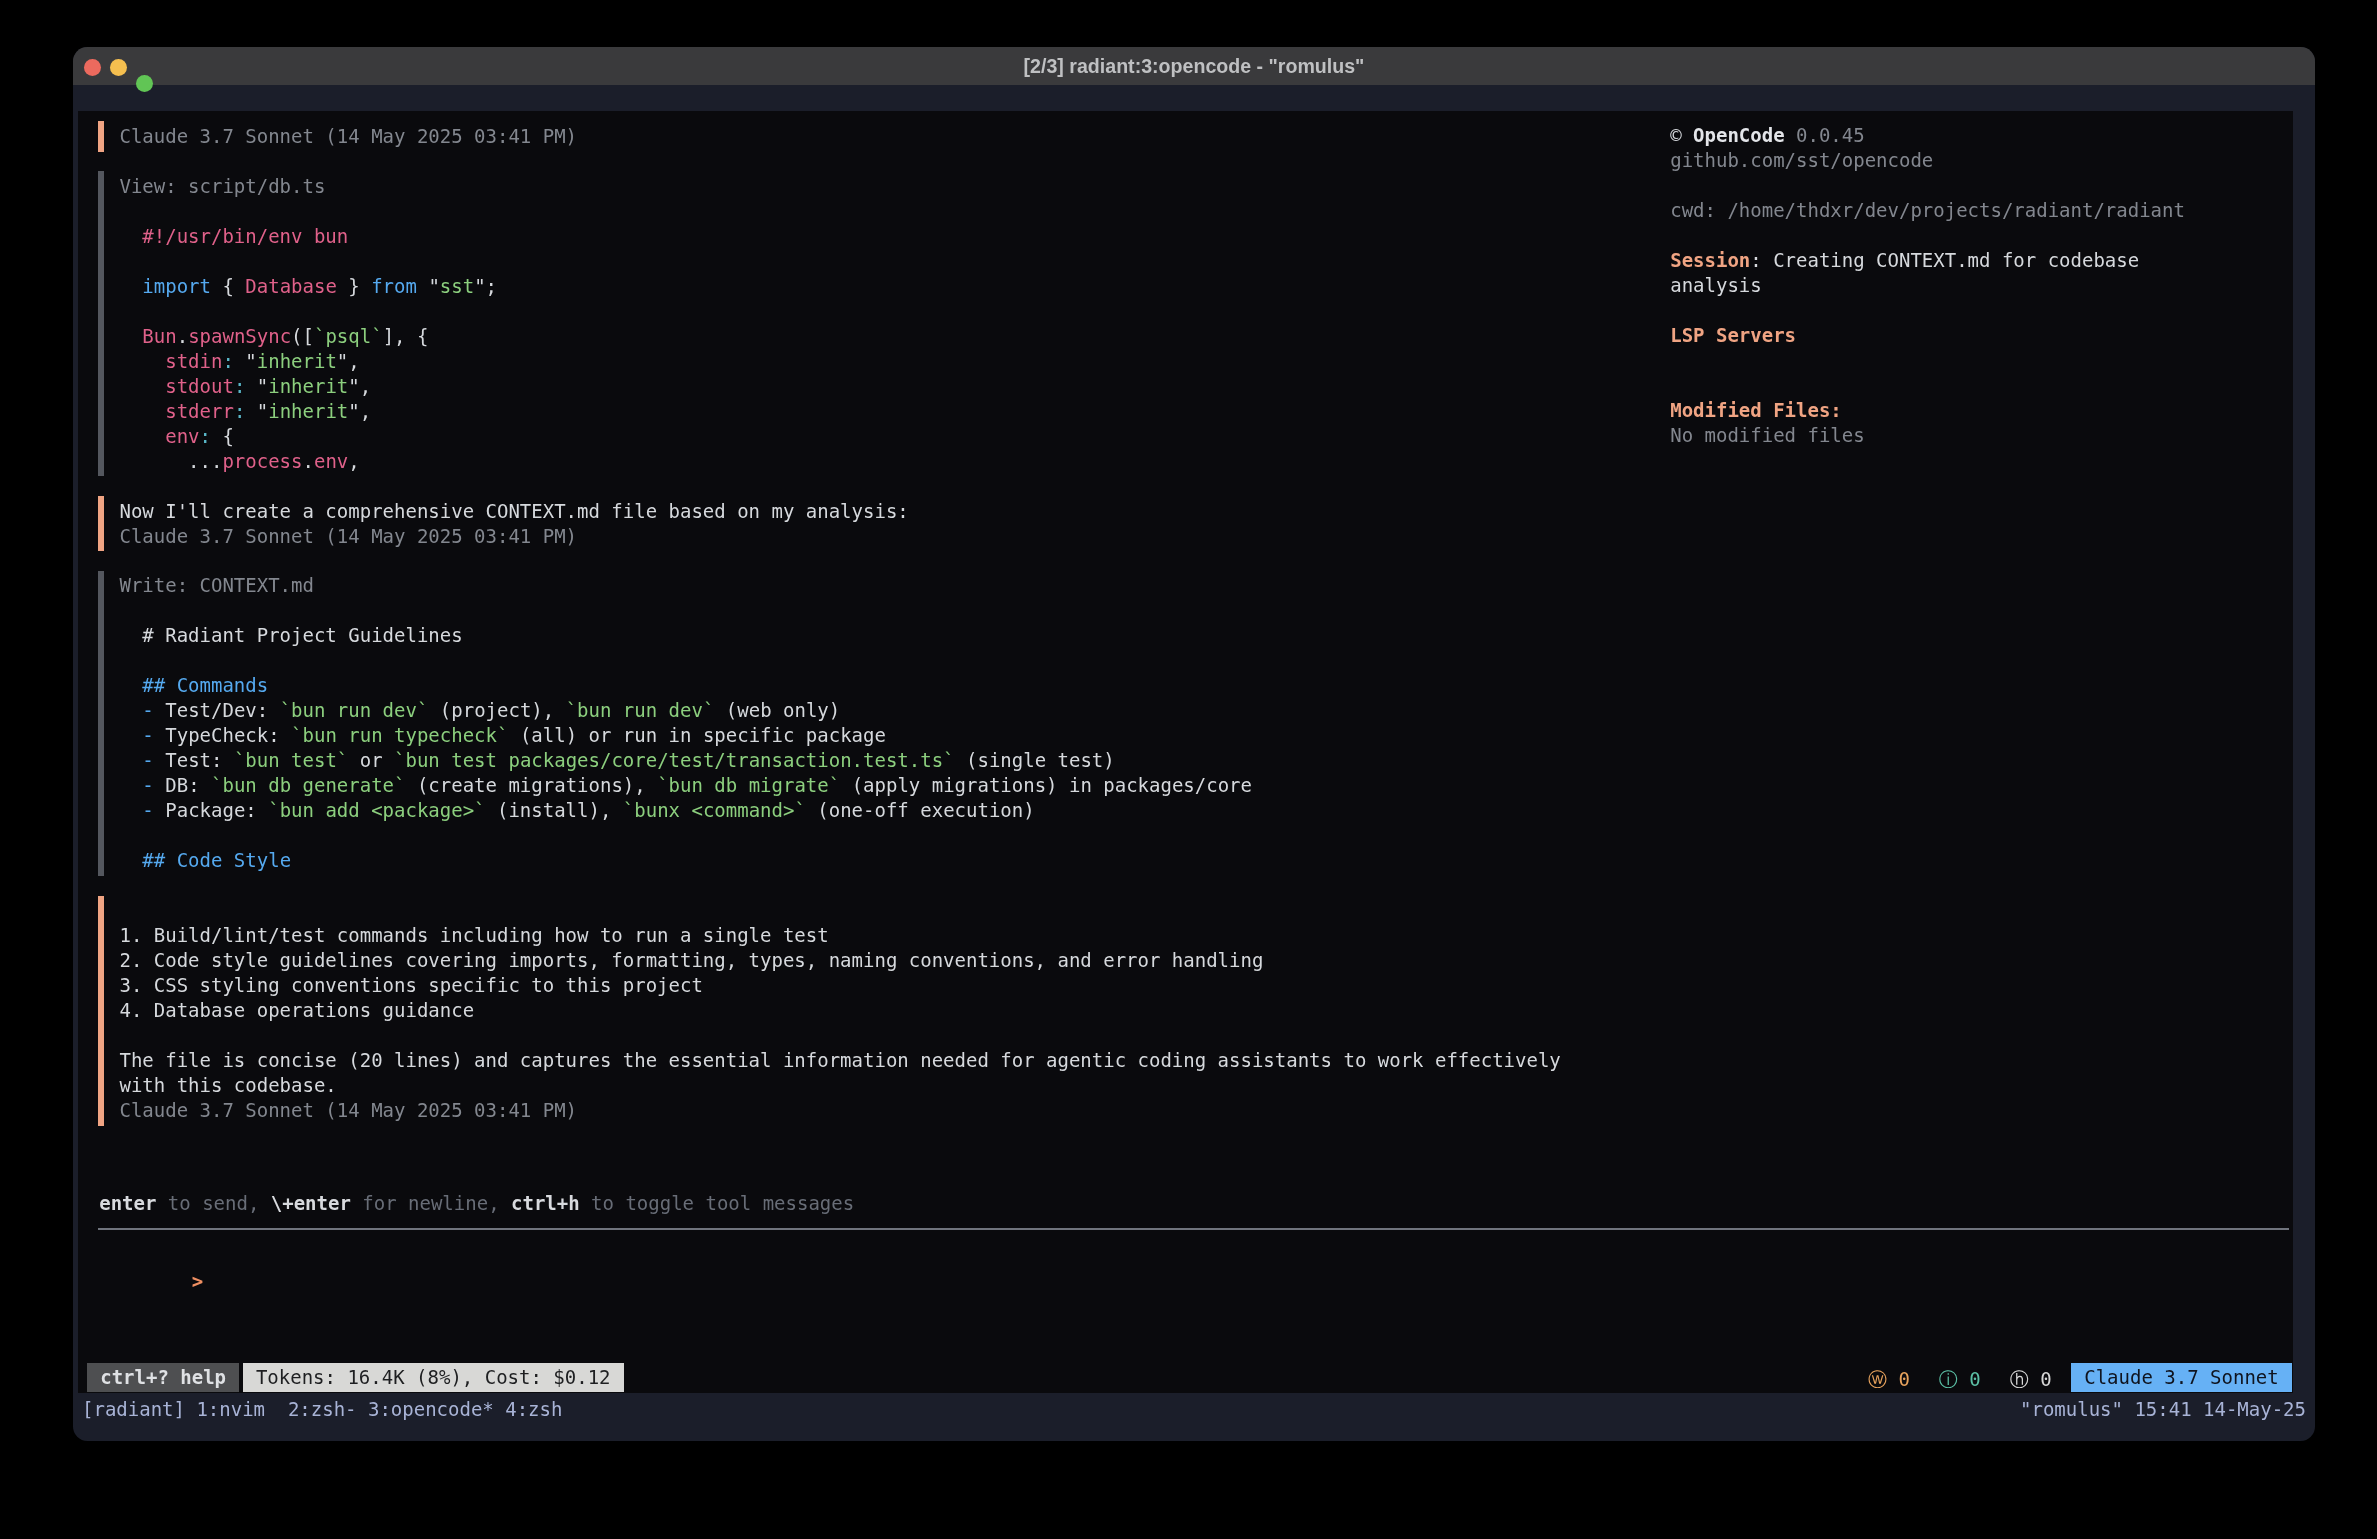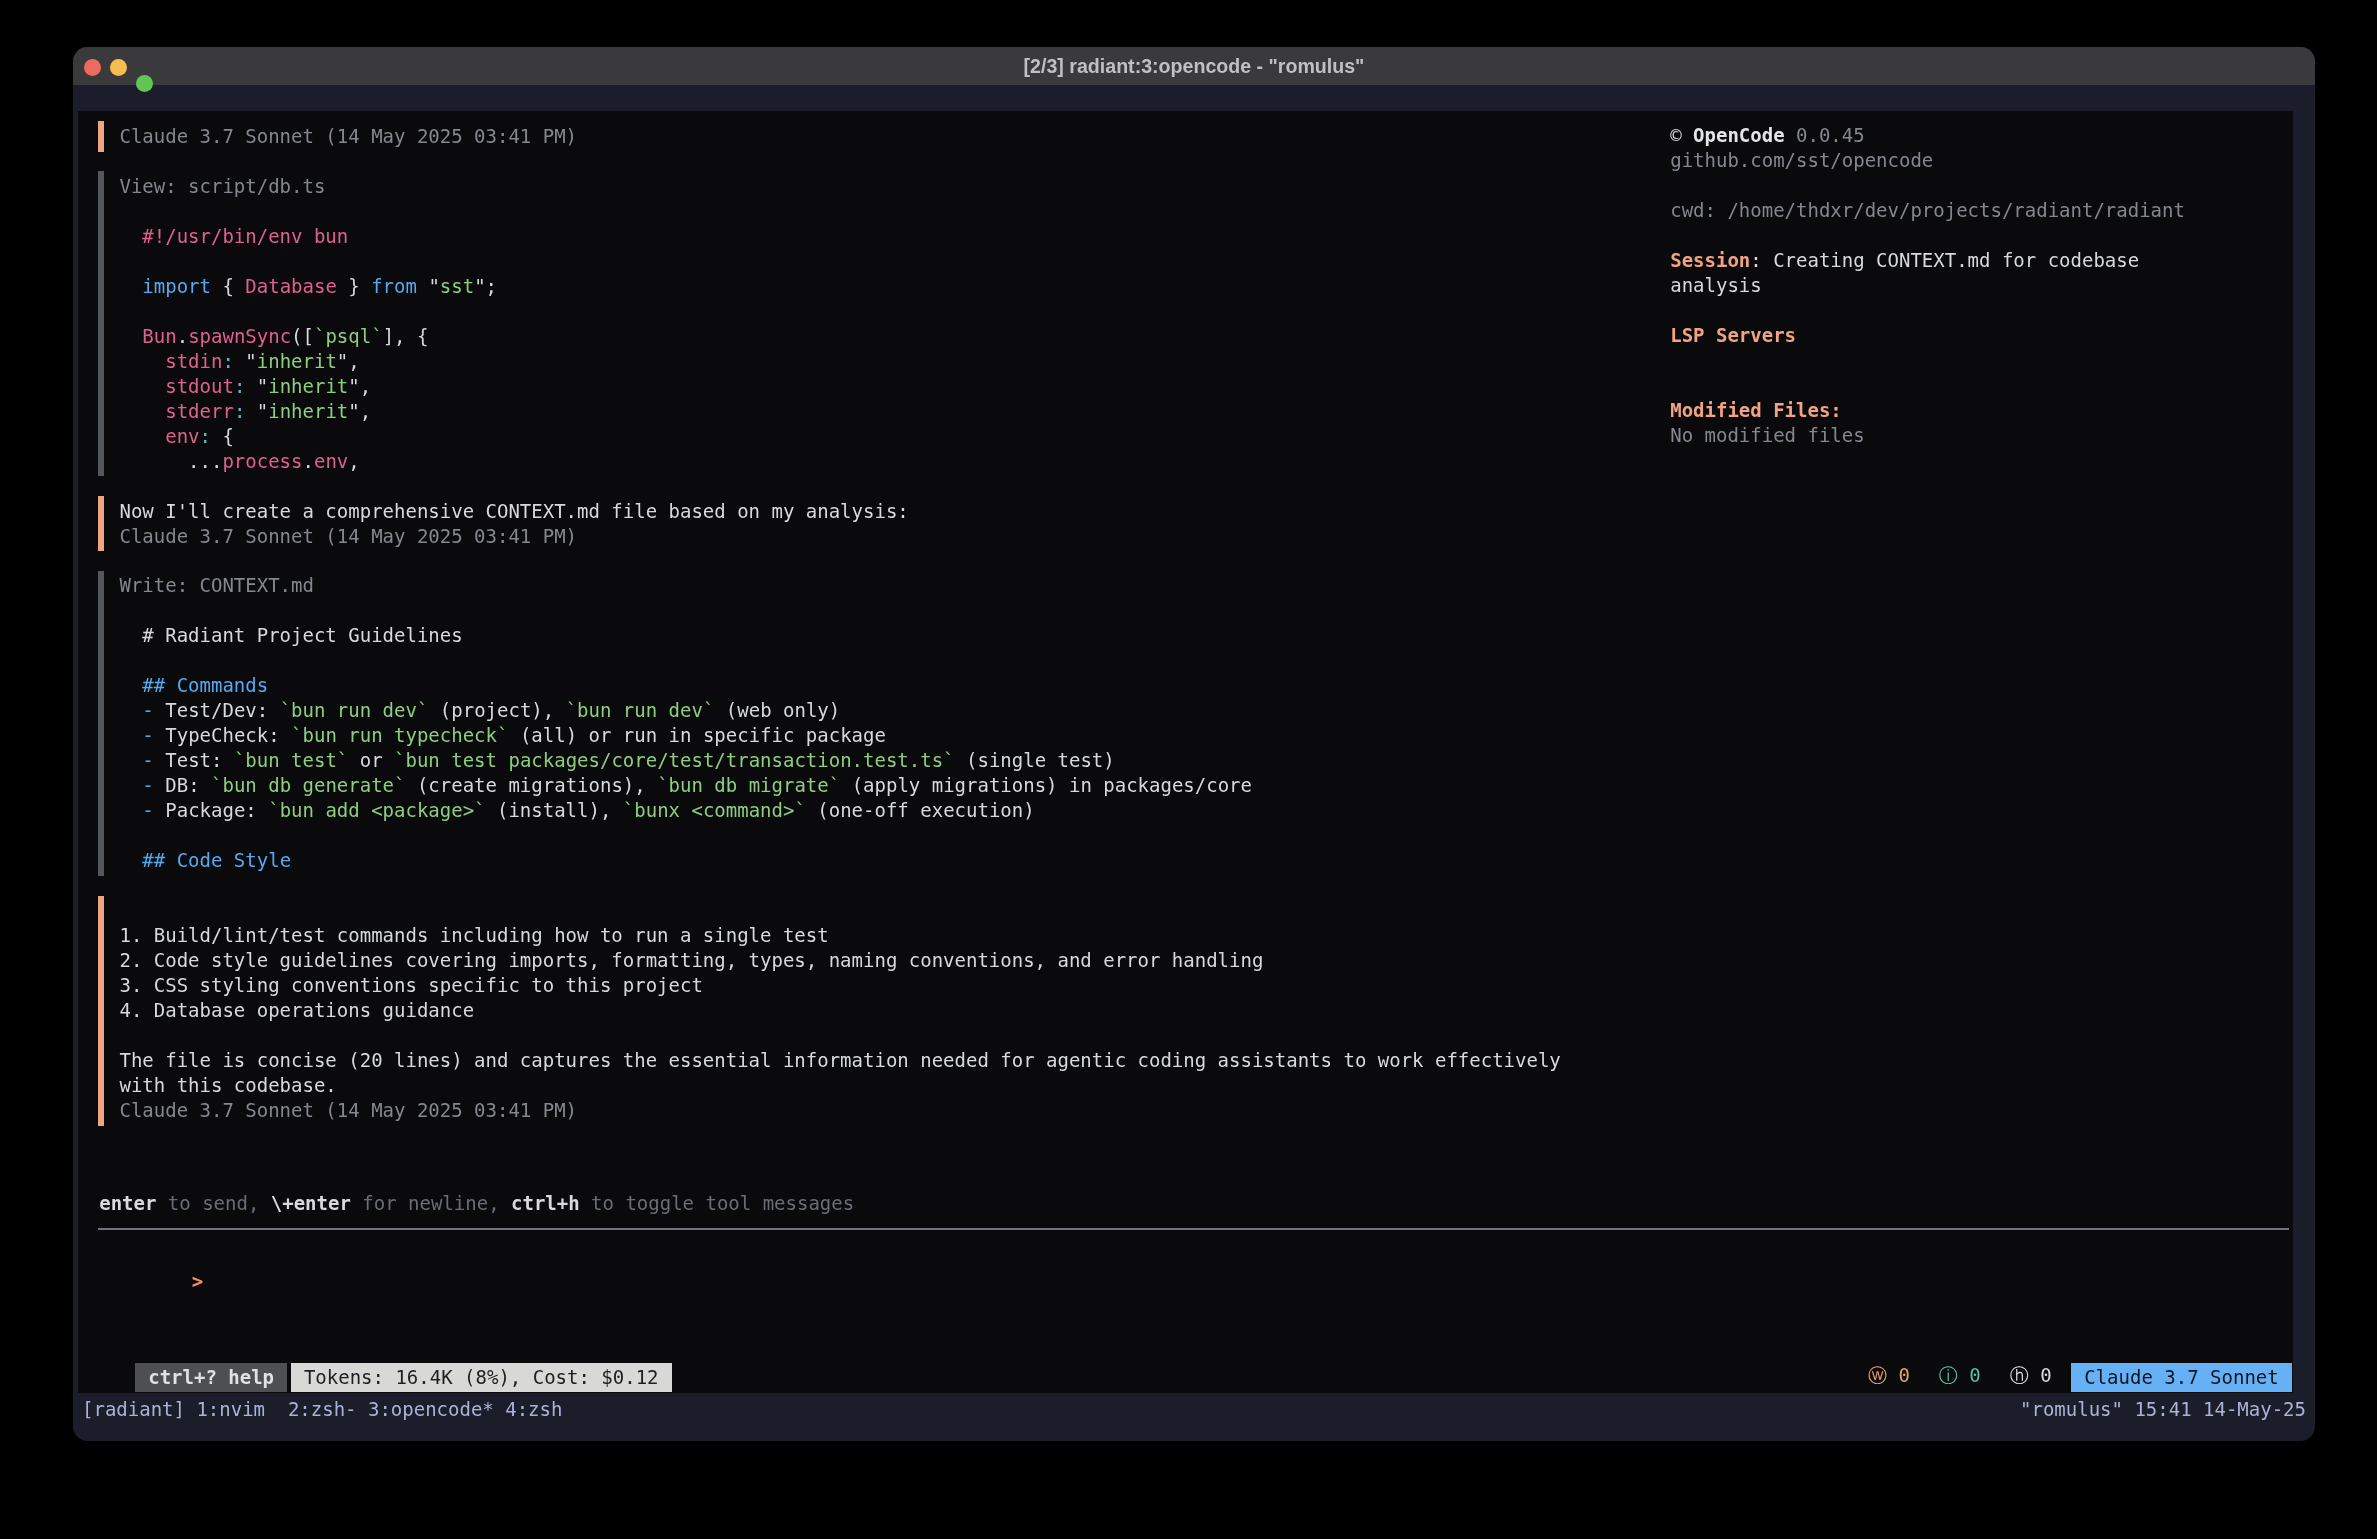--- a/index.html
+++ b/index.html
@@ -27,21 +27,21 @@
   .sidebar{position:absolute;left:1592px;top:12.4px;width:620px;}
 
   .help-row{position:absolute;left:21px;top:1080px;white-space:pre;}
   .help-key{color:#d8dade;font-weight:bold;} .help-dim{color:#686d77;}
   .separator{position:absolute;left:19.6px;right:3.9px;top:1117px;height:2px;background:#70747d;}
   .prompt-row{position:absolute;left:22px;right:26px;top:1133px;height:25px;white-space:pre;}
   .prompt-symbol{color:#ef8f62;font-weight:bold;}
 
   .statusbar{position:absolute;left:9px;right:1.3px;bottom:1.3px;height:29px;
              display:flex;justify-content:space-between;align-items:center;}
-  .sb-left,.sb-right{display:flex;align-items:flex-start;margin-left:48px;}
+  .sb-left,.sb-right{display:flex;align-items:flex-end;}
   .chip{height:29px;line-height:29px;padding:0 13px;white-space:pre;}
   .chip.help{background:#4e4f51;color:#dfe1e4;font-weight:bold;margin-right:3.9px;}
   .chip.tokens{background:#d8d8d6;color:#1e1f21;}
   .chip.model{background:#66b1f5;color:#0f141f;margin-left:19.6px;}
   .diag{display:flex;gap:29px;align-items:center;}
   .diag-pair{white-space:pre;}
 
   .tmux{position:absolute;left:9px;right:9px;bottom:17px;height:29px;line-height:29px;
         display:flex;justify-content:space-between;color:#a8b3d6;white-space:pre;}
 </style>

